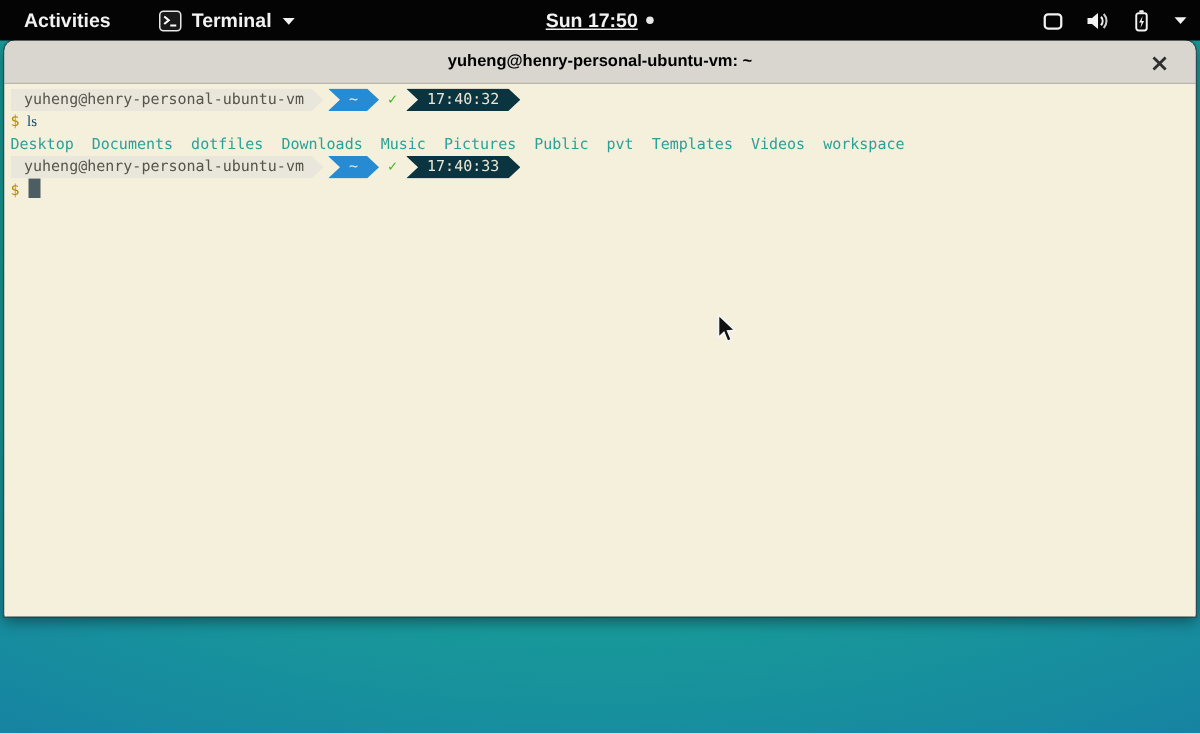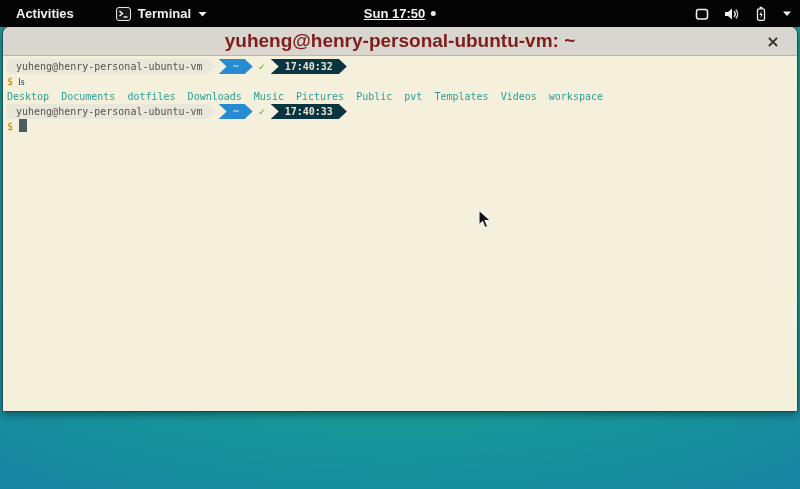--- a/index.html
+++ b/index.html
@@ -11,21 +11,21 @@
     background: radial-gradient(130% 120% at 50% 30%, #1ea48b 0%, #189a99 45%, #1468ad 100%);
   }
 
   
   .top-bar {
     position: absolute; top: 0; left: 0; width: 800px; height: 27px;
     background: #040404; color: #f2f2f2; display: flex; align-items: center;
     padding: 0 10px; font-size: 13px; font-weight: 700; z-index: 30;
   }
   .tb-activities { padding: 2px 6px; cursor: pointer; }
-  .tb-app { display: flex; align-items: center; gap: 7px; margin-left: 36px; cursor: pointer; }
+  .tb-app { display: flex; align-items: center; gap: 7px; margin-left: 26px; cursor: pointer; }
   .app-icon {
     width: 15px; height: 14px; border: 1px solid #e8e8e8; border-radius: 3px;
     background: #1a1a1a; display: inline-flex; align-items: center; justify-content: center;
   }
   .tb-clock {
     position: absolute; left: 50%; transform: translateX(-50%);
     display: flex; align-items: center; gap: 6px; cursor: pointer; text-decoration: underline;
   }
   .notif-dot { width: 5px; height: 5px; border-radius: 50%; background: #e8e8e8; }
   .tb-status { position: absolute; right: 8px; display: flex; align-items: center; gap: 13px; cursor: pointer; }
@@ -36,21 +36,21 @@
     position: absolute; left: 3px; top: 27px; width: 794px; height: 384px;
     border-radius: 7px 7px 0 0; z-index: 10;
     box-shadow: 0 3px 10px rgba(0,0,0,0.45), 0 0 0 1px #33606c;
     background: #f5f0db;
   }
   .title-bar {
     position: relative; height: 29px; background: #d9d6d0;
     border-bottom: 1px solid #bab6af; border-radius: 7px 7px 0 0;
     display: flex; align-items: center; justify-content: center;
   }
-  .title-text { font-size: 19px; font-weight: 700; color: #7f1d1d; }
+  .title-text { font-size: 11px; font-weight: 700; color: #000000; }
   .close-btn {
     position: absolute; right: 14px; top: 4px; width: 20px; height: 20px;
     display: flex; align-items: center; justify-content: center;
     font-size: 16px; font-weight: 700; color: #2e2e2e; cursor: pointer;
     font-family: "DejaVu Sans", sans-serif;
   }
 
   
   .term {
     height: 354px; background: #f5f0db; padding: 3px 2px 0 4px;
@@ -65,21 +65,20 @@
     clip-path: polygon(0 0, calc(100% - 8px) 0, 100% 50%, calc(100% - 8px) 100%, 0 100%);
   }
   .seg-dir {
     margin-left: 3px; background: #268bd2; color: #dcecf8; padding: 0 14px;
     clip-path: polygon(0 0, calc(100% - 8px) 0, 100% 50%, calc(100% - 8px) 100%, 0 100%, 8px 50%);
   }
   .check { color: #3cb521; font-weight: 700; padding: 0 6px; }
   .seg-time {
     background: #0a3540; color: #ece6d4; padding: 0 14px;
     clip-path: polygon(0 0, calc(100% - 8px) 0, 100% 50%, calc(100% - 8px) 100%, 0 100%, 8px 50%);
-    font-weight: bold;
   }
   .sym { color: #b58900; }
   .cmd { color: #0c4a6e; margin-left: 1ch; font-family: Liberation Serif, serif; }
   .dirs { color: #2aa198; }
   .dirs .dir + .dir { margin-left: 2ch; }
   .cursor-block {
     display: inline-block; width: 8px; height: 13px; background: #4c5e62;
     vertical-align: -2px; margin-left: 1ch;
   }
 

